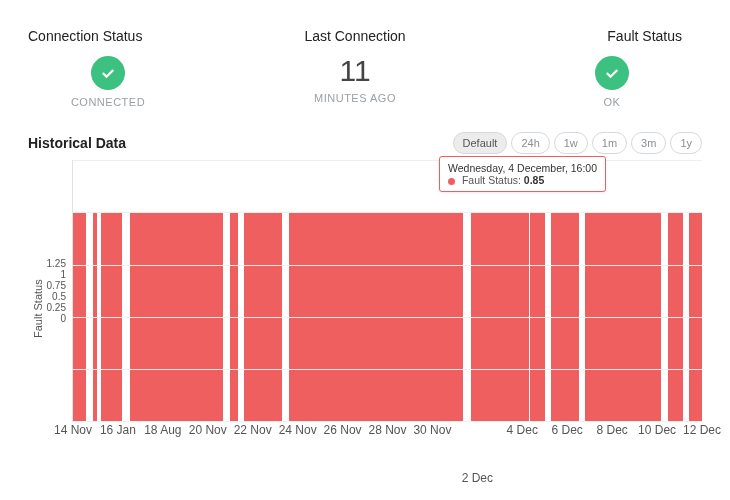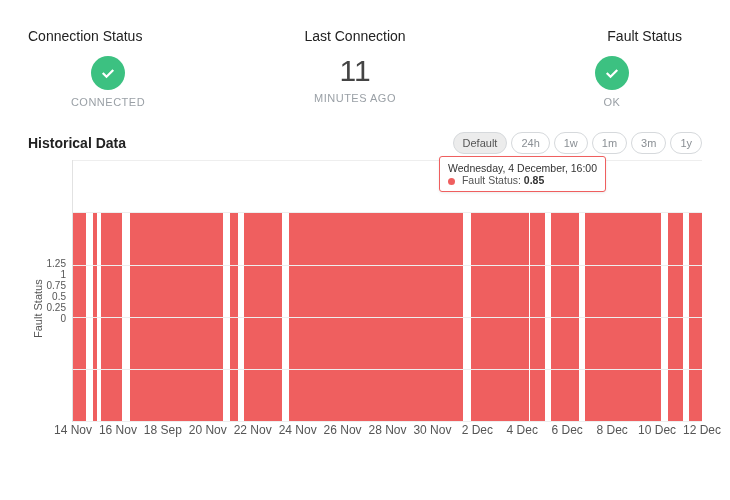--- a/index.html
+++ b/index.html
@@ -264,29 +264,29 @@
     <div class="tooltip" id="tooltip" style="left: calc(72.5% - 90px); top: -4px;">
       <div>Wednesday, 4 December, 16:00</div>
       <div>
         <span class="dot"></span>
         <span class="tv-label">Fault Status:</span>
         <span class="tv-val">0.85</span>
       </div>
     </div>
     <div class="x-axis" id="x-axis">
         <div class="x-tick" style="left: 0%;">14 Nov</div>
-        <div class="x-tick" style="left: 7.14286%;">16 Nov</div>
-        <div class="x-tick" style="left: 14.2857%;">18 Sep</div>
+        <div class="x-tick" style="left: 7.14286%;">16 Jan</div>
+        <div class="x-tick" style="left: 14.2857%;">18 Aug</div>
         <div class="x-tick" style="left: 21.4286%;">20 Nov</div>
         <div class="x-tick" style="left: 28.5714%;">22 Nov</div>
         <div class="x-tick" style="left: 35.7143%;">24 Nov</div>
         <div class="x-tick" style="left: 42.8571%;">26 Nov</div>
         <div class="x-tick" style="left: 50%;">28 Nov</div>
         <div class="x-tick" style="left: 57.1429%;">30 Nov</div>
-        <div class="x-tick" style="left: 64.2857%;">2 Dec</div>
+        <div class="x-tick" style="left: 64.2857%; margin-top: 48px;">2 Dec</div>
         <div class="x-tick" style="left: 71.4286%;">4 Dec</div>
         <div class="x-tick" style="left: 78.5714%;">6 Dec</div>
         <div class="x-tick" style="left: 85.7143%;">8 Dec</div>
         <div class="x-tick" style="left: 92.8571%;">10 Dec</div>
         <div class="x-tick" style="left: 100%; text-align: center;">12 Dec</div>
       </div>
   <div class="grid-line" style="top: 0%;"></div>
       <div class="grid-line" style="top: 20%;"></div>
       <div class="grid-line" style="top: 40%;"></div>
       <div class="grid-line" style="top: 60%;"></div>

